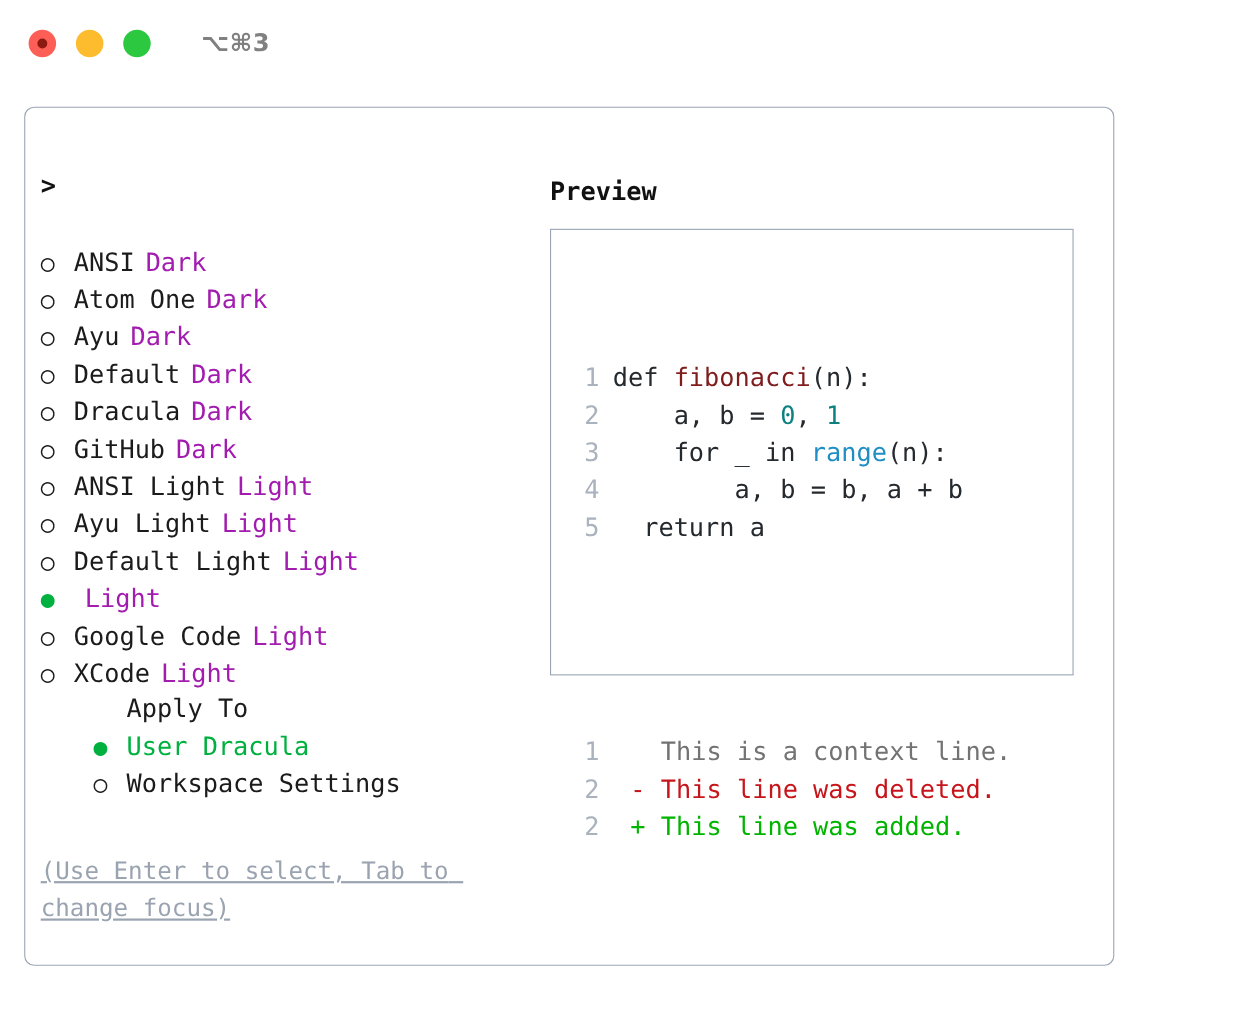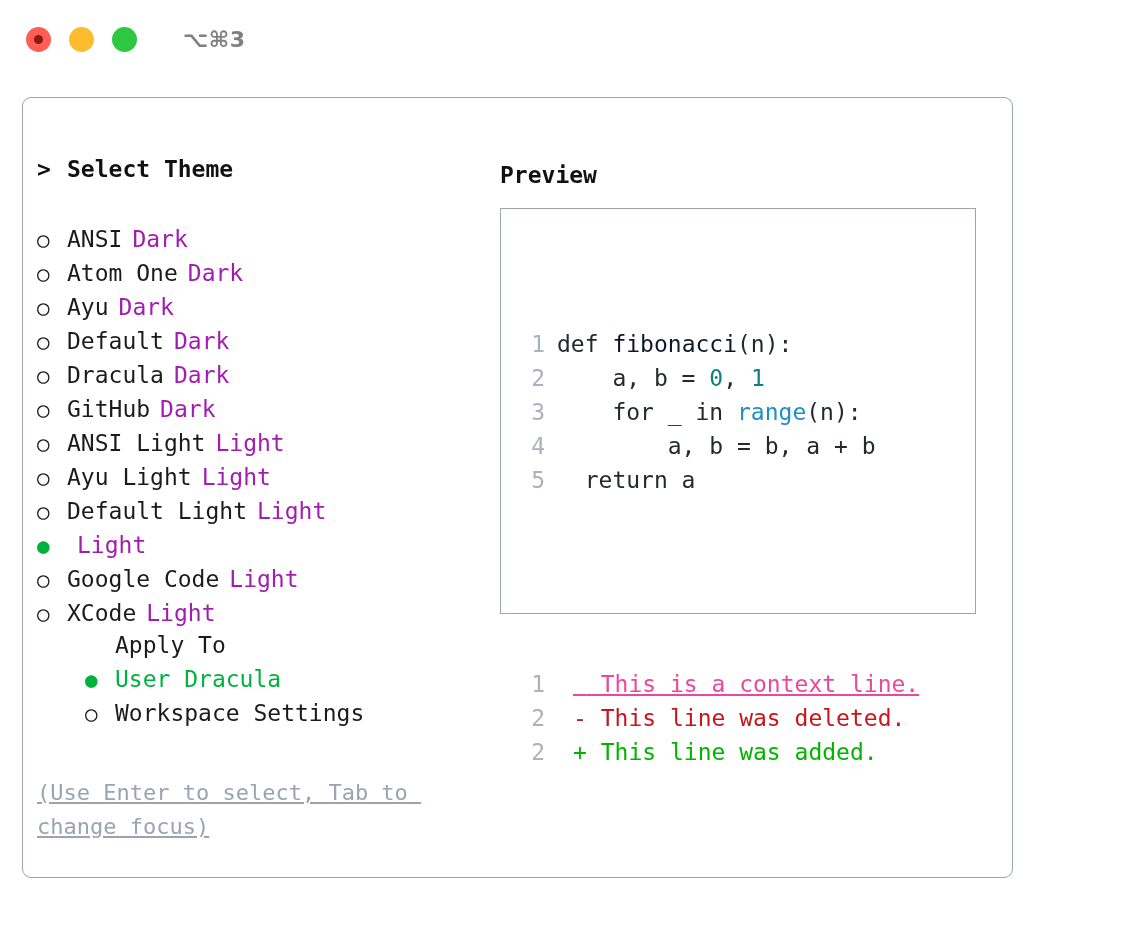--- a/index.html
+++ b/index.html
@@ -170,26 +170,26 @@
   .lineno {
     width: 26px;
     flex: 0 0 26px;
     text-align: right;
     color: #aab2be;
     margin-right: 12px;
   }
   .codetext { color: #24292e; white-space: pre; }
   .blank-line { height: 34px; }
 
-  .tok-fn { color: #0f172a; }
+  .tok-fn { color: #7f1d1d; }
   .tok-num { color: #0d8080; }
   .tok-builtin { color: #1f8ec4; }
   .tok-plain { color: #24292e; }
 
-  .diff-ctx { color: #ec4899; text-decoration: underline; }
+  .diff-ctx { color: #737373; }
   .diff-del { color: #c7151c; }
   .diff-add { color: #00b400; }
 </style>
 </head>
 <body>
 
 <div id="window">
 
   <div id="titlebar">
     <div class="lights">
@@ -201,21 +201,20 @@
     </div>
     <div id="shortcut">⌥⌘3</div>
   </div>
 
   <div id="panel">
 
     <div id="theme-column">
 
       <div class="row header-row">
         <span class="marker">&gt;</span>
-        <span>Select Theme</span>
       </div>
 
       <div id="theme-list">
           <div class="row"><span class="marker">○</span><span class="item-label">ANSI</span><span class="item-cat">Dark</span></div>
           <div class="row"><span class="marker">○</span><span class="item-label">Atom One</span><span class="item-cat">Dark</span></div>
           <div class="row"><span class="marker">○</span><span class="item-label">Ayu</span><span class="item-cat">Dark</span></div>
           <div class="row"><span class="marker">○</span><span class="item-label">Default</span><span class="item-cat">Dark</span></div>
           <div class="row"><span class="marker">○</span><span class="item-label">Dracula</span><span class="item-cat">Dark</span></div>
           <div class="row"><span class="marker">○</span><span class="item-label">GitHub</span><span class="item-cat">Dark</span></div>
           <div class="row"><span class="marker">○</span><span class="item-label">ANSI Light</span><span class="item-cat">Light</span></div>

